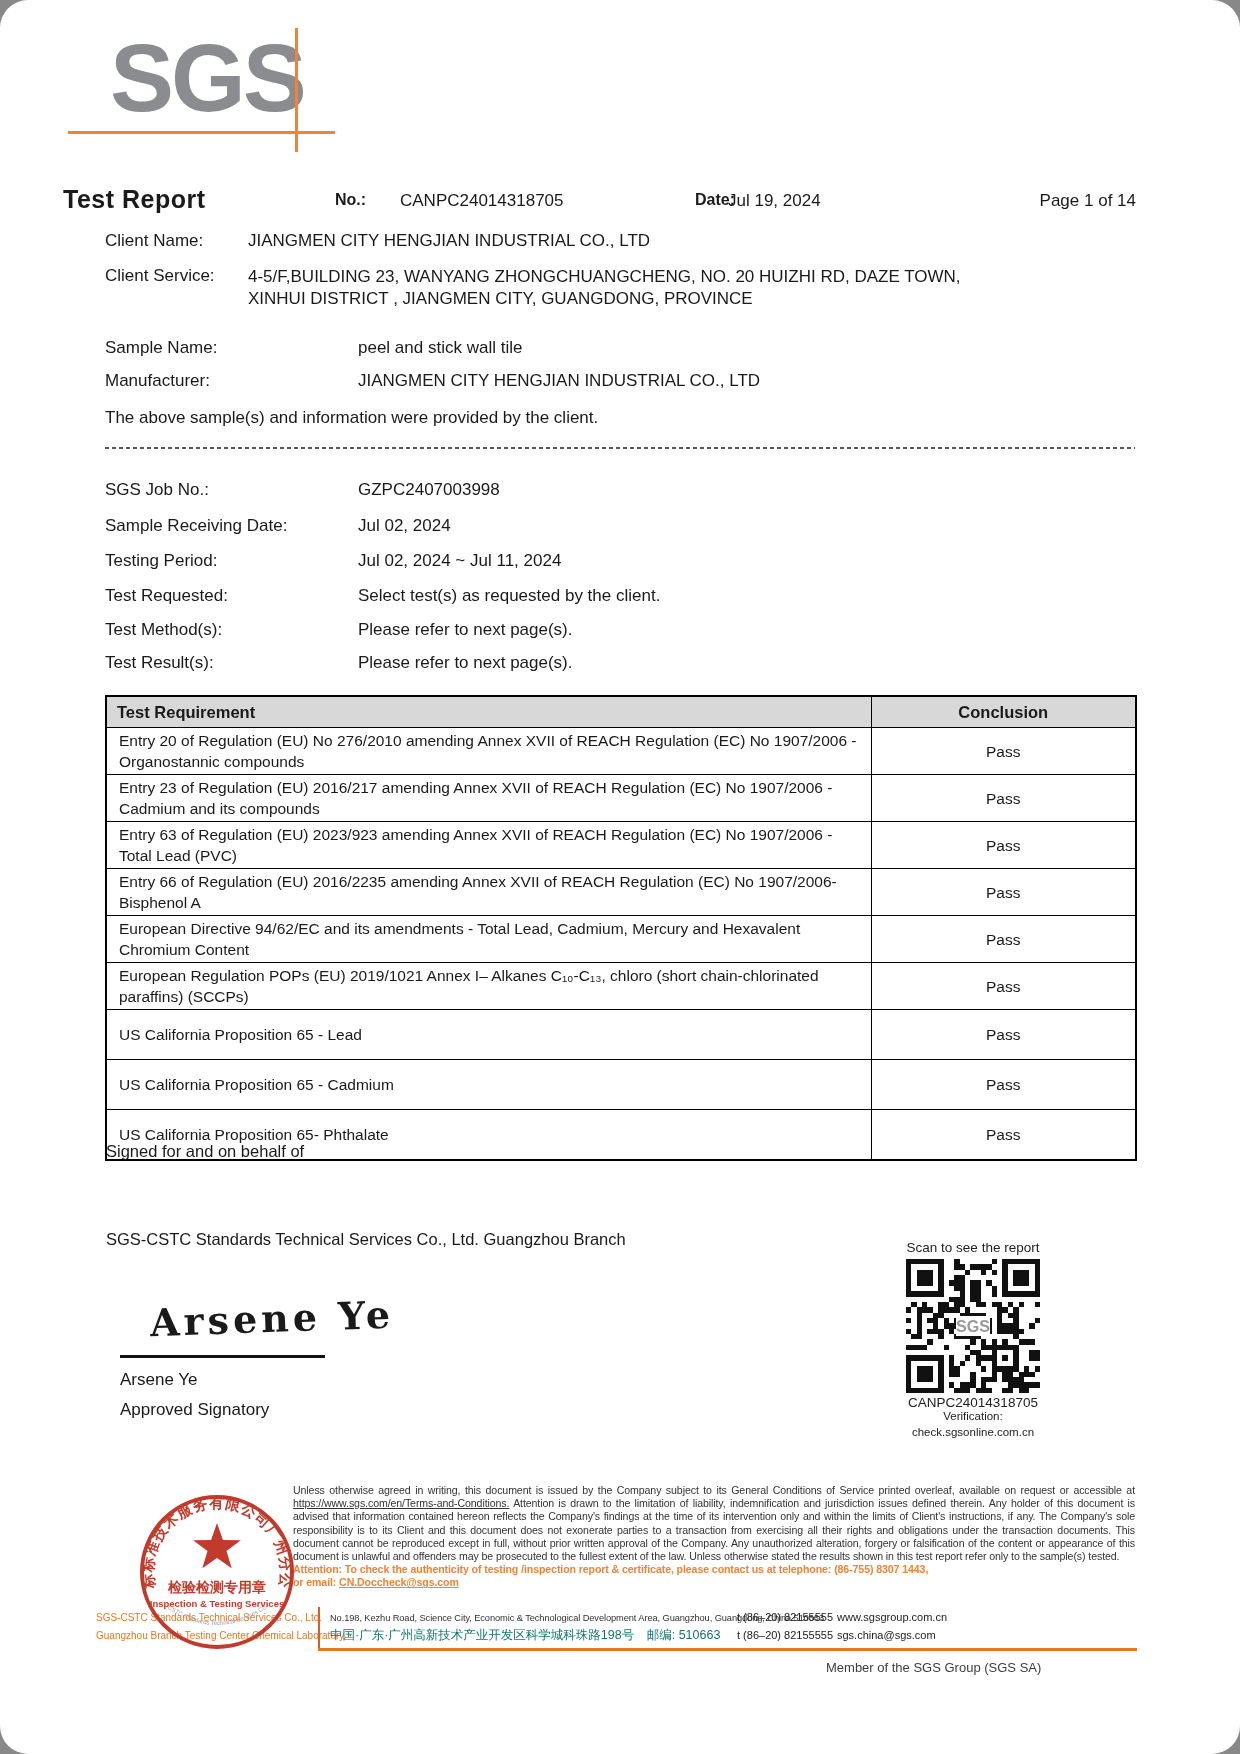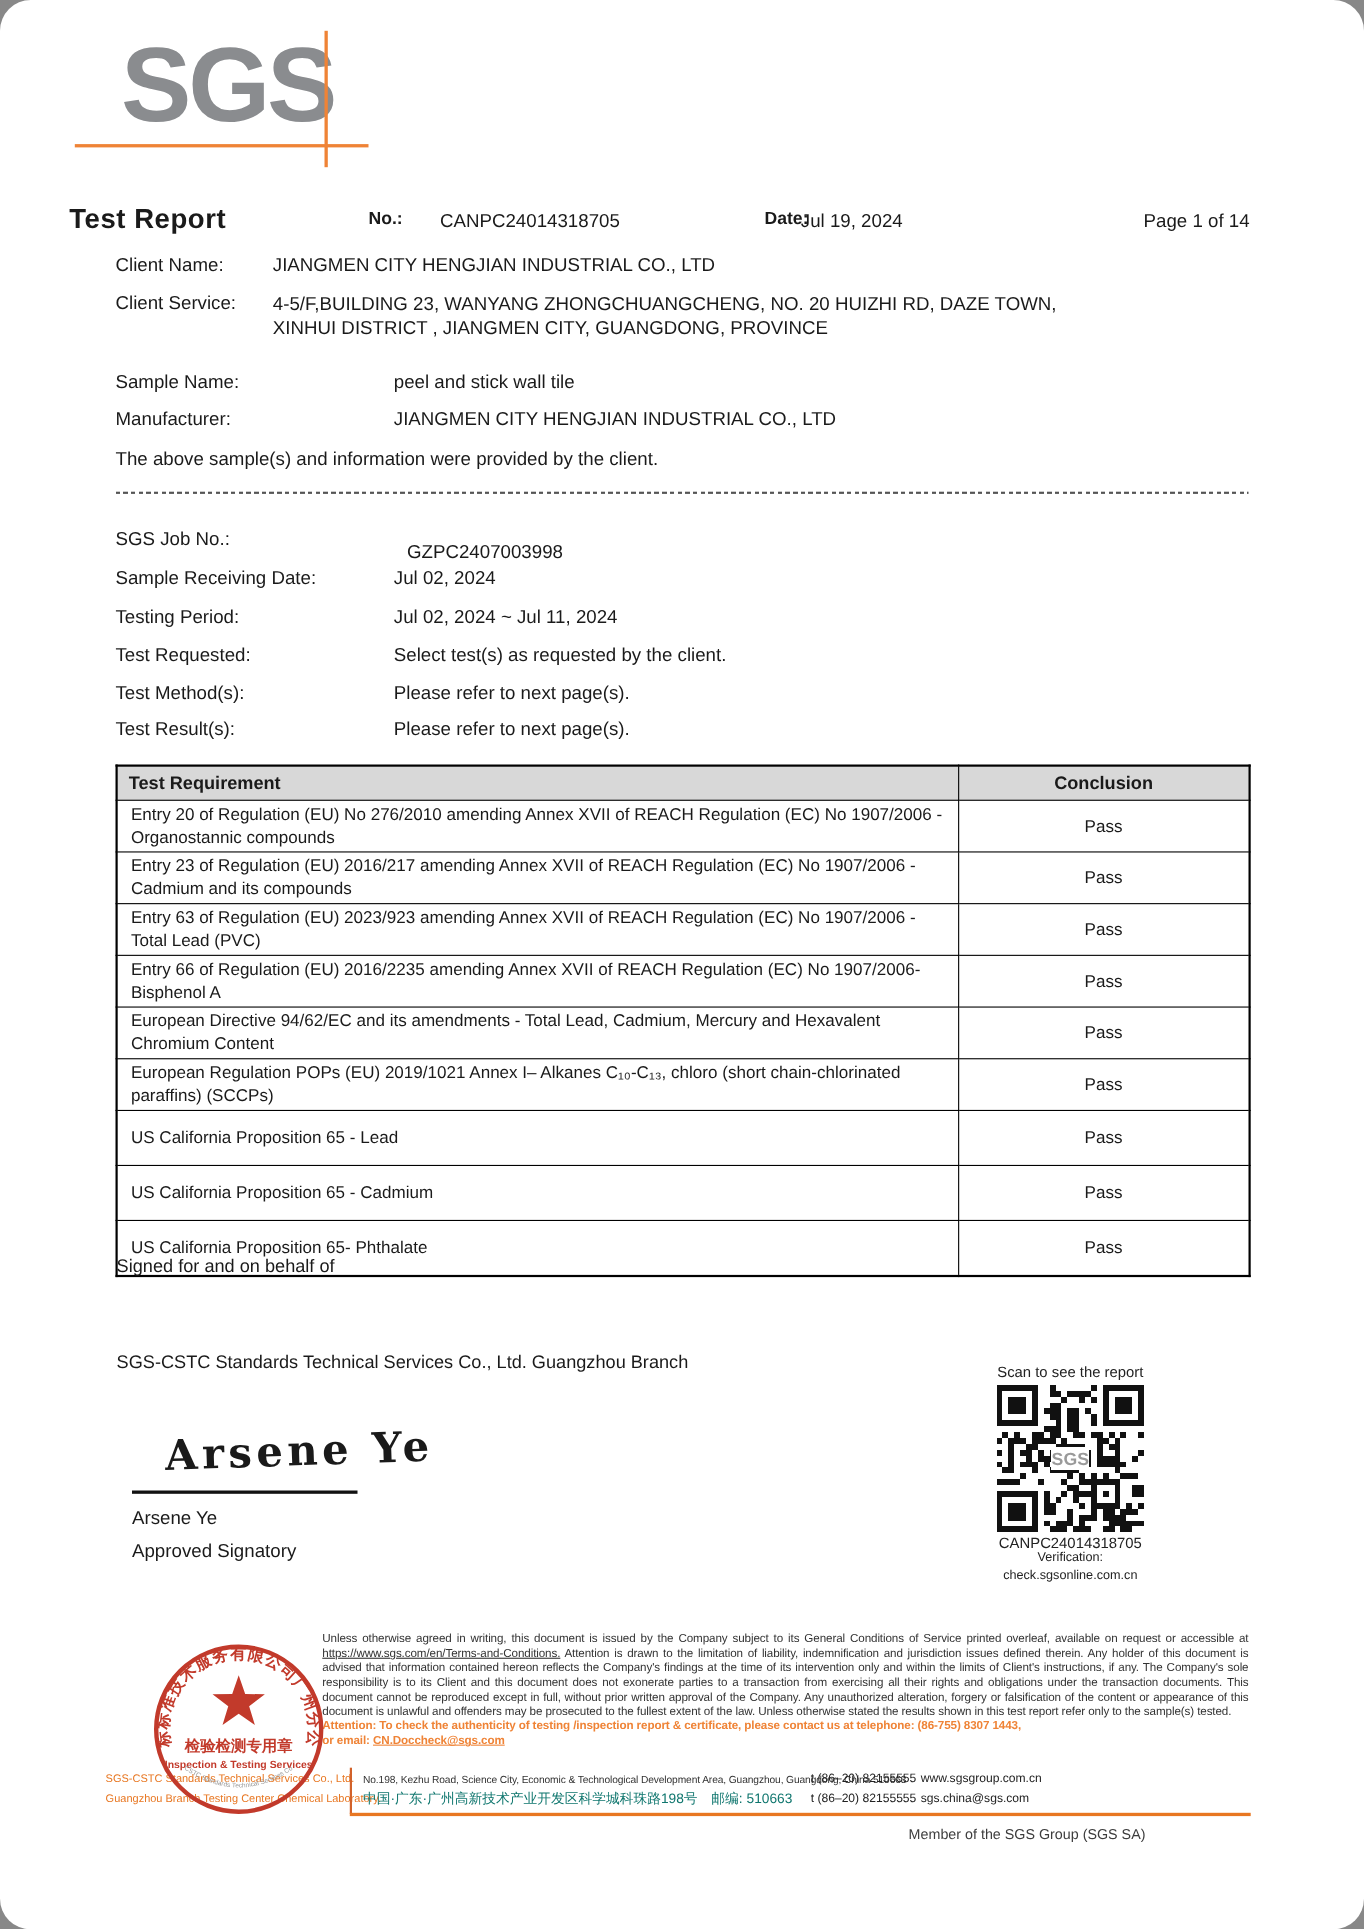--- a/index.html
+++ b/index.html
@@ -58,21 +58,21 @@
 
   <div class="abs lbl" style="left:105px;top:338px;">Sample Name:</div>
   <div class="abs val" style="left:358px;top:338px;">peel and stick wall tile</div>
   <div class="abs lbl" style="left:105px;top:371px;">Manufacturer:</div>
   <div class="abs val" style="left:358px;top:371px;">JIANGMEN CITY HENGJIAN INDUSTRIAL CO., LTD</div>
   <div class="abs val" style="left:105px;top:408px;">The above sample(s) and information were provided by the client.</div>
 
   <div class="abs dashline" style="left:105px;top:447px;width:1030px;"></div>
 
   <div class="abs lbl" style="left:105px;top:480px;">SGS Job No.:</div>
-  <div class="abs val" style="left:358px;top:492px;margin-left:12px;">GZPC2407003998</div>
+  <div class="abs val" style="left:358px;top:480px;">GZPC2407003998</div>
   <div class="abs lbl" style="left:105px;top:516px;">Sample Receiving Date:</div>
   <div class="abs val" style="left:358px;top:516px;">Jul 02, 2024</div>
   <div class="abs lbl" style="left:105px;top:551px;">Testing Period:</div>
   <div class="abs val" style="left:358px;top:551px;">Jul 02, 2024 ~ Jul 11, 2024</div>
   <div class="abs lbl" style="left:105px;top:586px;">Test Requested:</div>
   <div class="abs val" style="left:358px;top:586px;">Select test(s) as requested by the client.</div>
   <div class="abs lbl" style="left:105px;top:620px;">Test Method(s):</div>
   <div class="abs val" style="left:358px;top:620px;">Please refer to next page(s).</div>
   <div class="abs lbl" style="left:105px;top:653px;">Test Result(s):</div>
   <div class="abs val" style="left:358px;top:653px;">Please refer to next page(s).</div>

